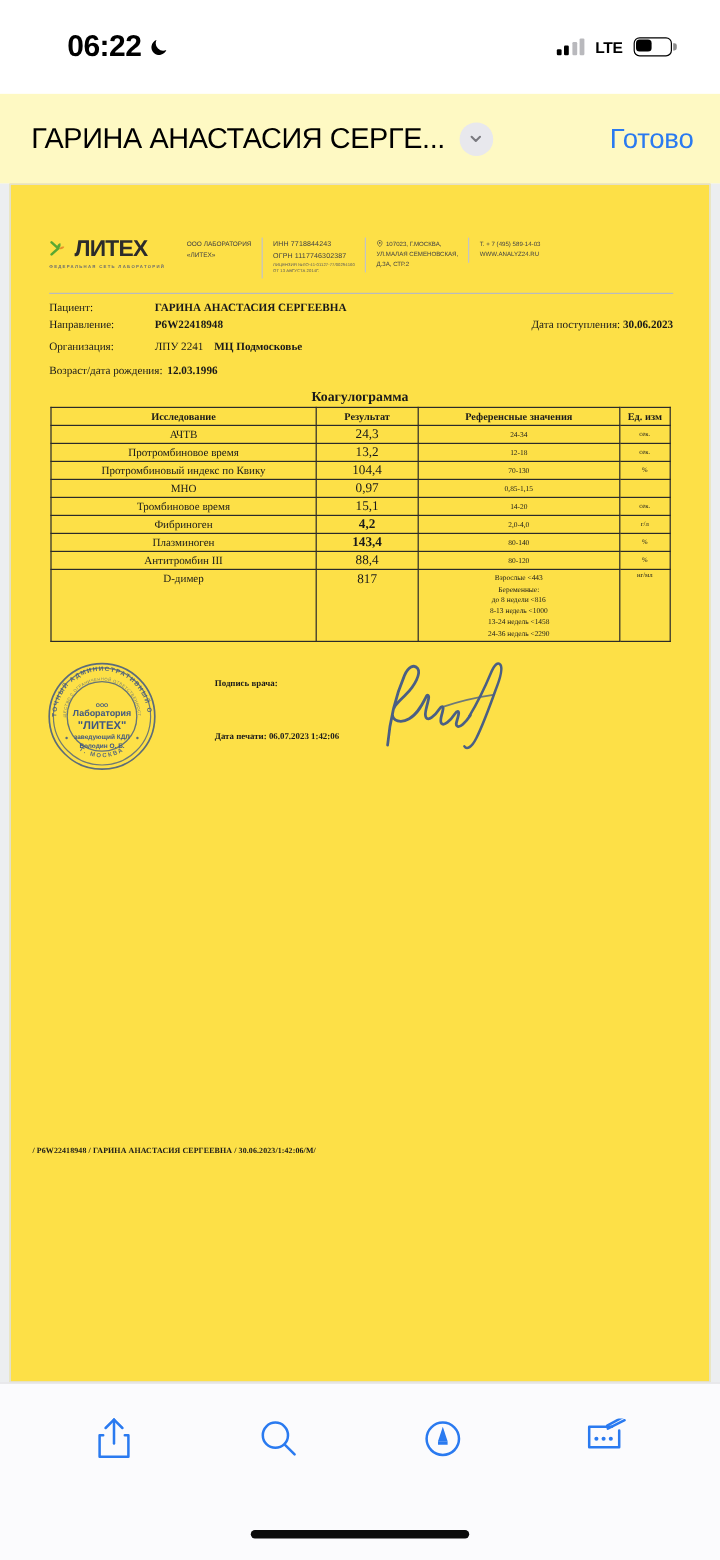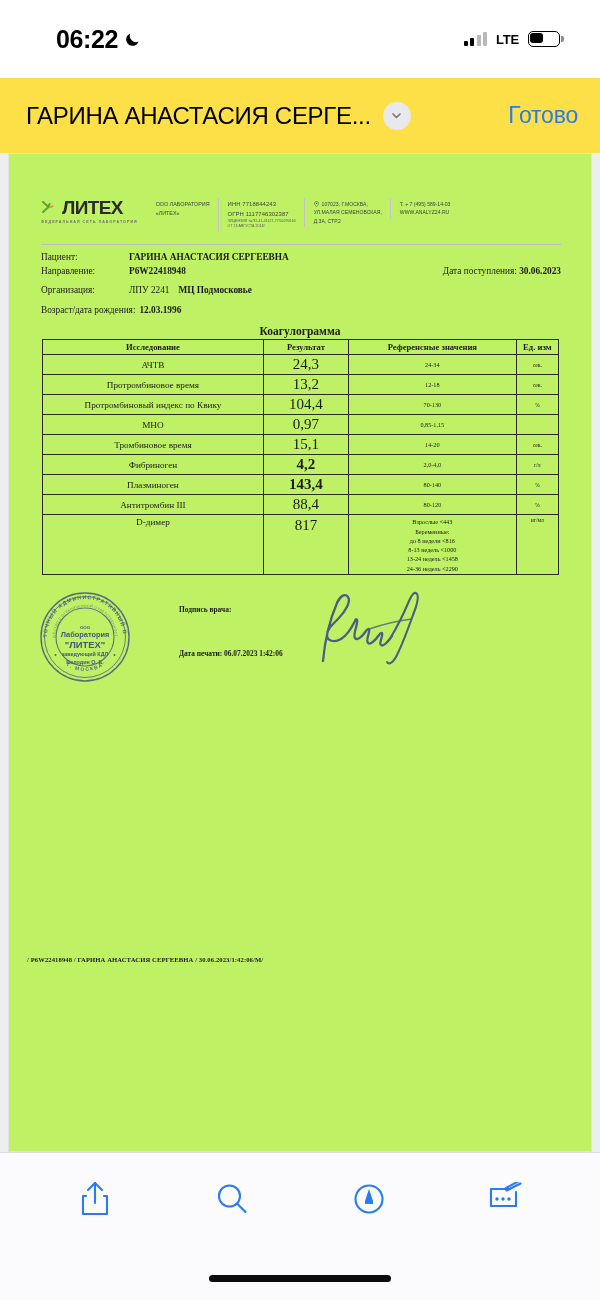--- a/index.html
+++ b/index.html
@@ -46,21 +46,21 @@
     position:absolute; left:2.2px; top:2.2px;
     width:13px; height:9.5px; border-radius:3px; background:#000;
   }
   .battery .nub {
     position:absolute; right:-3.6px; top:5px;
     width:2.2px; height:6px; border-radius:0 2px 2px 0; background:#000; opacity:.45;
   }
 
   
   .navbar {
-    height:75px; background:#fde047;
+    height:75px; background:#fef9c3;
     display:flex; align-items:center;
     padding:0 22px 0 26px;
     gap:12px;
   }
   .nav-title {
     font-size:24px; font-weight:400; color:#000;
     letter-spacing:-0.3px; white-space:nowrap;
     overflow:hidden; text-overflow:ellipsis;
     flex:0 1 auto;
   }
@@ -77,21 +77,21 @@
   }
 
   
   .doc-area {
     position:absolute; left:0; top:153px; right:0; bottom:148px;
     background:#eceef0;
     padding:0 8px;
   }
   .page {
     width:100%; height:100%;
-    background:#bef264;
+    background:#fde047;
     border:1px solid #dfe1e4;
     position:relative;
     overflow:hidden;
     font-family:"Liberation Serif", serif;
     color:#1a1a1a;
   }
 
   
   .letterhead {
     display:flex; align-items:flex-start;
@@ -161,21 +161,21 @@
     padding:1px 2px;
   }
   table.results th {
     font-size:8.6px; font-weight:700; padding:2px;
   }
   .col-study { width:42.8%; }
   .col-result { width:16.5%; }
   .col-ref   { width:32.5%; }
   .col-unit  { width:8.2%; }
   td.c-study { font-size:9.2px; }
-  td.c-result { font-size:15px;margin-top:12px; }
+  td.c-result { font-size:11px;margin-top:12px; }
   td.c-result.bold { font-weight:700; }
   td.c-ref { font-size:6.2px; line-height:1.5; }
   td.c-unit { font-size:5.6px; }
   tr.tall td { height:58px; vertical-align:top; padding-top:2px; }
   tr.tall td.c-study, tr.tall td.c-result { padding-top:2px; }
 
   
   .sign-area {
     position:relative;
     height:110px;

